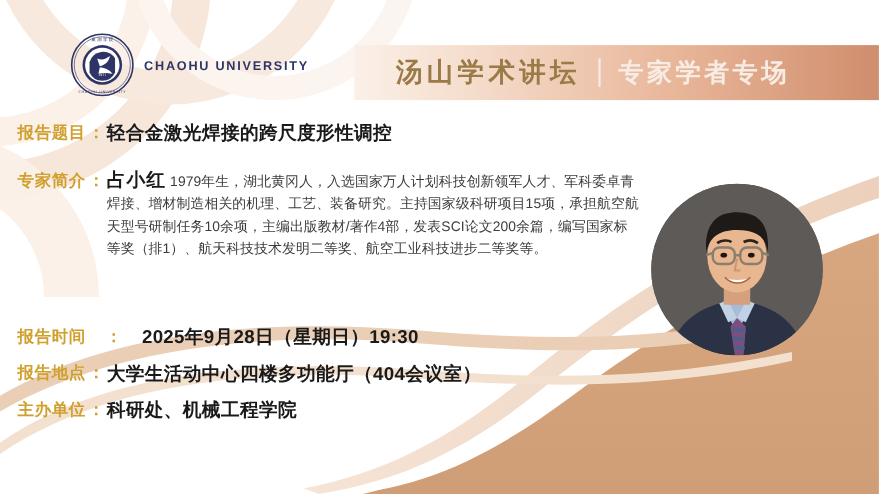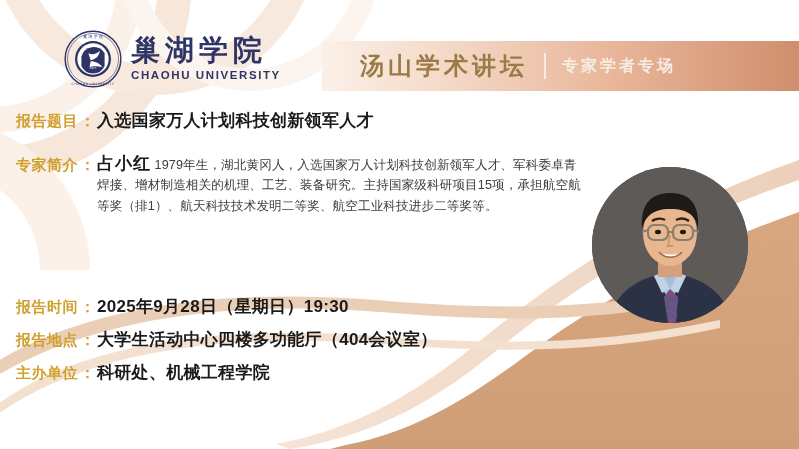--- a/index.html
+++ b/index.html
@@ -37,21 +37,21 @@
   }
   .banner-main{
     margin-left:38px;font-size:24px;font-weight:bold;color:#9a7a46;
     letter-spacing:4px;white-space:nowrap;
     font-family:"DejaVu Sans","Liberation Sans",sans-serif;
   }
   .banner-sep{
     margin:0 16px;width:2px;height:26px;background:#f7ece4;flex:0 0 auto;
   }
   .banner-sub{
-    font-size:16px;color:#f7ece4;letter-spacing:3px;white-space:nowrap;
+    font-size:23px;color:#f7ece4;letter-spacing:3px;white-space:nowrap;
     font-family:Liberation Sans, sans-serif;font-weight:bold;text-align:center;
   }
 
   
   .content{position:absolute;left:0;top:0;width:799px;height:449px;}
 
   .row{position:absolute;display:flex;align-items:flex-start;}
   .label{
     color:#d0a02e;font-size:15px;font-weight:bold;white-space:nowrap;
     letter-spacing:0.5px;line-height:22px;
@@ -70,21 +70,21 @@
   .bio-body{width:488px;}
   .bio-name{
     color:#1a1a1a;font-size:17px;font-weight:bold;letter-spacing:1px;
   }
   .bio-text{
     color:#3c3c3c;font-size:12.6px;line-height:20.3px;text-align:justify;
     letter-spacing:0.1px;
   }
 
   
-  #row-time{left:16px;top:296px;}
+  #row-time{left:16px;top:296px;gap:16px;}
   #row-place{left:16px;top:329px;}
   #row-host{left:16px;top:362px;justify-content:flex-end;}
 
   
   .portrait{
     position:absolute;left:592px;top:167px;width:156px;height:156px;border-radius:50%;
     overflow:hidden;background:#585654;
   }
   .portrait svg{display:block;}
 </style>
@@ -146,49 +146,49 @@
         <path d="M46 54 C54 54 62 58 66 64 C56 62 50 62 44 64 Z" fill="#ffffff"></path>
         <g fill="#2e3566" font-size="7" font-family="DejaVu Serif, serif">
           <text x="50" y="13" text-anchor="middle">巢 湖 学 院</text>
         </g>
         <g fill="#2e3566" font-size="5.4" font-family="DejaVu Sans, sans-serif">
           <text x="50" y="94" text-anchor="middle" letter-spacing="1">CHAOHU UNIVERSITY</text>
         </g>
         <text x="50" y="68" text-anchor="middle" fill="#ffffff" font-size="5" font-family="DejaVu Sans, sans-serif">1977</text>
       </svg>
       <div class="uni-names">
-        <div class="uni-cn">巢湖学院</div>
         <div class="uni-en">CHAOHU  UNIVERSITY</div>
       </div>
     </div>
 
     <div class="banner">
       <div class="banner-main">汤山学术讲坛</div>
       <div class="banner-sep"></div>
       <div class="banner-sub">专家学者专场</div>
     </div>
   </div>
 
   <div class="content">
 
     <div class="row" id="row-title">
       <span class="label">报告题目</span>
       <span class="colon">：</span>
-      <span class="value-strong">入选国家万人计划科技创新领军人才</span>
+      <span class="value-strong">轻合金激光焊接的跨尺度形性调控</span>
     </div>
 
     <div class="row" id="row-bio">
       <span class="label">专家简介</span>
       <span class="colon">：</span>
       <div class="bio-body">
         <div class="bio-text">
           <span class="bio-name">占小红</span>
           <span>1979年生，湖北黄冈人，入选国家万人计划科技创新领军人才、军科委卓青</span>
         </div>
         <div class="bio-text">焊接、增材制造相关的机理、工艺、装备研究。主持国家级科研项目15项，承担航空航</div>
+        <div class="bio-text">天型号研制任务10余项，主编出版教材/著作4部，发表SCI论文200余篇，编写国家标</div>
         <div class="bio-text">等奖（排1）、航天科技技术发明二等奖、航空工业科技进步二等奖等。</div>
       </div>
     </div>
 
     <div class="row" id="row-time">
       <span class="label">报告时间</span>
       <span class="colon">：</span>
       <span class="value-strong">2025年9月28日（星期日）19:30</span>
     </div>
 

